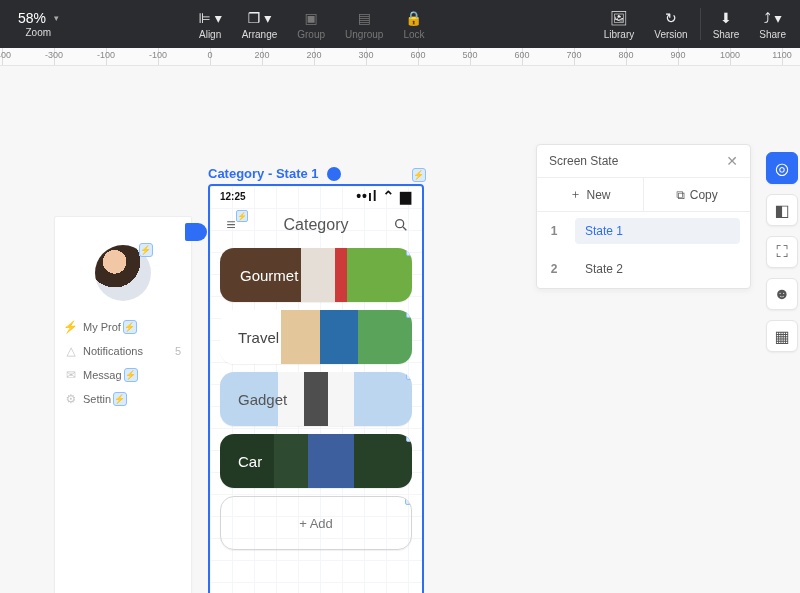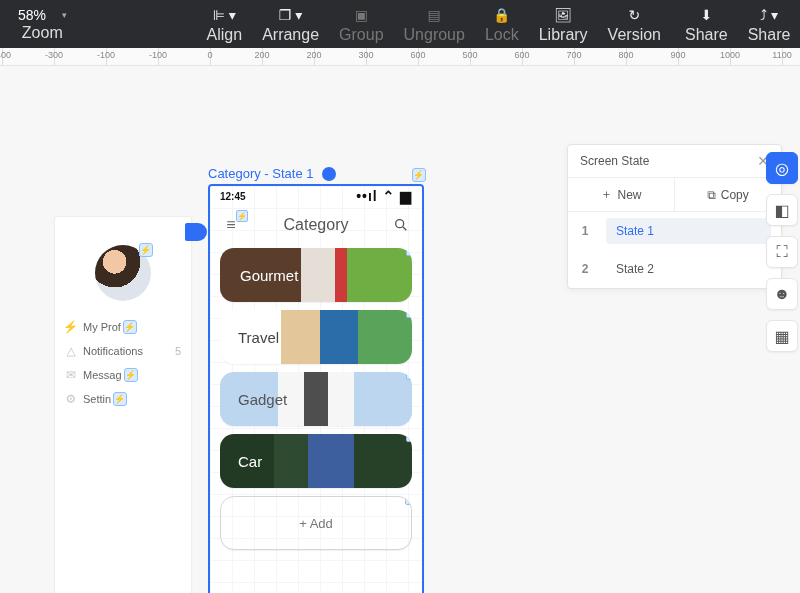--- a/index.html
+++ b/index.html
@@ -2,24 +2,24 @@
 <html><head>
 <meta charset="utf-8">
 <style>
   * { box-sizing: border-box; margin: 0; padding: 0; font-family: -apple-system, Helvetica, Arial, sans-serif; }
   body { width: 800px; height: 593px; overflow: hidden; background: #f7f7f8; position: relative; }
 
   
   .toolbar { height: 48px; background: #2b2c2f; color: #e6e6e6; display: flex; align-items: stretch; font-size: 11px; }
   .tb-group { display: flex; flex-direction: column; align-items: center; justify-content: center; padding: 0 10px; position: relative; }
   .tb-icon { height: 20px; display: flex; align-items: center; justify-content: center; color: #eee; font-size: 14px; }
-  .tb-label { font-size: 16px; color: #ddd; margin-top: 1px; }
+  .tb-label { font-size: 10px; color: #ddd; margin-top: 1px; }
   .tb-disabled .tb-icon, .tb-disabled .tb-label { color: #777; }
   .tb-spacer { flex: 1; }
-  .zoom-val { font-size: 14px; color: #fff; font-weight: 500; display:flex; align-items:center; gap:16px;}
+  .zoom-val { font-size: 14px; color: #fff; font-weight: 500; display:flex; align-items:center; gap:8px;}
   .zoom-val .caret { font-size: 9px; color:#aaa; }
   .sep { width:1px; background:#444; margin:8px 2px; }
 
   
   .ruler { height: 18px; background: #fafafa; border-bottom: 1px solid #e5e5e5; position: relative; overflow: hidden; font-size: 9px; color: #888; }
   .ruler .tick { position: absolute; top: 0; width: 1px; height: 18px; background: #ddd; }
   .ruler .tlabel { position: absolute; top: 2px; transform: translateX(-50%); }
 
   
   .canvas { position: absolute; left: 0; right: 0; top: 66px; bottom: 0; background: #f7f7f8; }
@@ -30,21 +30,21 @@
   .avatar { width: 56px; height: 56px; border-radius: 50%; margin: 28px auto 14px; background: radial-gradient(circle at 35% 30%, #f2c7a5 0 22%, #3b2a20 22% 48%, #dfe4ec 48% 100%); position:relative; }
   .avatar .dot { position:absolute; top:-2px; right:-2px; width:14px; height:14px; background:#d9ecff; border:1px solid #8fbefc; border-radius:3px; display:flex; align-items:center; justify-content:center; font-size:9px; color:#2e6df6;}
   .side-list { padding: 0 10px; }
   .side-row { display:flex; align-items:center; gap:6px; height:24px; font-size:11px; color:#666; }
   .side-row .ic { width:12px; height:12px; display:inline-flex; align-items:center; justify-content:center; color:#c8c8c8; font-size:12px;}
   .side-row .badge { width:14px; height:14px; background:#d9ecff; border:1px solid #8fbefc; border-radius:3px; display:inline-flex; align-items:center; justify-content:center; font-size:9px; color:#2e6df6; margin-left:-4px;}
   .side-row .count { margin-left:auto; color:#bbb; }
   .side-foot { position:absolute; bottom:12px; left:10px; right:10px; display:flex; align-items:center; gap:6px; font-size:11px; color:#888; border-top:1px solid #f0f0f0; padding-top:10px;}
 
   
-  .artboard-label { position:absolute; left:208px; top:100px; font-size:13px; color:#2e6df6; display:flex; align-items:center; gap:8px;}
+  .artboard-label { position:absolute; left:208px; top:100px; font-size:13px; color:#2e6df6; display:flex; align-items:center; gap:8px;font-weight:bold;}
   .artboard-label .gear { width:14px;height:14px;border-radius:50%;background:#2e6df6; display:inline-block;}
   .artboard-bolt { position:absolute; left:412px; top:102px; width:14px; height:14px; background:#d9ecff; border:1px solid #8fbefc; border-radius:3px; display:flex; align-items:center; justify-content:center; font-size:9px; color:#2e6df6;}
 
   .phone { position:absolute; left:208px; top:118px; width:216px; height:466px; background:#fff; border:2px solid #2e6df6; border-radius:4px; overflow:hidden; }
   .phone-grid { position:absolute; inset:0; background-image: linear-gradient(#eef1f6 1px, transparent 1px), linear-gradient(90deg, #eef1f6 1px, transparent 1px); background-size: 22px 22px; opacity:.7; }
   .statusbar { position:relative; height:20px; display:flex; align-items:center; justify-content:space-between; padding:0 10px; font-size:10px; color:#111; font-weight:600; z-index:2;}
   .statusbar .rt { letter-spacing:1px; font-size:14px;}
   .navbar { position:relative; height:38px; display:flex; align-items:center; justify-content:space-between; padding:0 10px; z-index:2;}
   .navtitle { flex:1; text-align:center; font-size:16px; color:#555; }
   .hamb, .srch { width:22px; height:22px; display:flex; align-items:center; justify-content:center; color:#666; font-size:16px; position:relative;}
@@ -54,21 +54,21 @@
   .catlist { position:relative; z-index:2; padding: 4px 10px; display:flex; flex-direction:column; gap:8px; }
   .cat { height:54px; border-radius:14px; position:relative; display:flex; align-items:center; padding-left:18px; color:#fff; font-size:15px; font-weight:500; overflow:hidden; box-shadow:0 1px 1px rgba(0,0,0,.06); }
   .gourmet { background: linear-gradient(90deg,#5a3e2b 0 42%, #e5ded6 42% 60%, #cc3a3a 60% 66%, #6fae42 66% 100%); padding-left: 20px; }
   .travel  { background: linear-gradient(90deg,#ffffff 0 32%, #e3c79a 32% 52%, #2a6da8 52% 72%, #5aa35a 72% 100%); color:#444;}
   .fashion { background: linear-gradient(90deg,#f7c7d5 0 30%, #f3ead8 30% 58%, #c54a59 58% 70%, #efe3de 70% 100%); }
   .car     { background: linear-gradient(90deg,#223a24 0 28%, #2e4a30 28% 46%, #3d5f9e 46% 70%, #274028 70% 100%); }
   .gadget  { background: linear-gradient(90deg,#bcd6ef 0 30%, #f6f6f6 30% 44%, #4e4e4e 44% 56%, #f6f6f6 56% 70%, #bcd6ef 70% 100%); color:#555;}
   .addrow  { background:transparent; border:1px solid #d5d5d5; color:#777; justify-content:center; padding-left:0; font-weight:400; font-size:13px;}
 
   
-  .state-panel { position:absolute; left:567px; top:78px; width:215px; background:#fff; border:1px solid #e4e4e4; border-radius:4px; box-shadow:0 2px 6px rgba(0,0,0,.05); font-size:12px; color:#555;}
+  .state-panel { position:absolute; left:536px; top:78px; width:215px; background:#fff; border:1px solid #e4e4e4; border-radius:4px; box-shadow:0 2px 6px rgba(0,0,0,.05); font-size:12px; color:#555;}
   .sp-head { display:flex; align-items:center; justify-content:space-between; padding:8px 12px; border-bottom:1px solid #eee;}
   .sp-close { color:#999; cursor:pointer; font-size:14px;}
   .sp-actions { display:flex; align-items:stretch; border-bottom:1px solid #eee;}
   .sp-act { flex:1; text-align:center; padding:8px 0; cursor:pointer; display:flex; gap:5px; align-items:center; justify-content:center;}
   .sp-actions .div { width:1px; background:#eee;}
   .sp-row { display:flex; align-items:center; padding:6px 10px; gap:14px;}
   .sp-row .num { width:14px; text-align:center; color:#888; font-weight:600;}
   .sp-row.active .name { background:#eef1f6; border-radius:4px; color:#2e6df6;}
   .sp-row .name { flex:1; padding:6px 10px; }
 
@@ -203,21 +203,21 @@
       
       
       
     </div>
 
   </div>
 
   <div class="phone">
     <div class="phone-grid"></div>
     <div class="statusbar">
-      <span>12:45</span>
+      <span>12:25</span>
       <span class="rt">••ıl ⌃ ▆</span>
     </div>
     <div class="navbar">
       <div class="hamb">≡<span class="badge">⚡</span></div>
       <div class="navtitle">Category</div>
       <div class="srch">
         <svg viewBox="0 0 24 24">
             <circle cx="10" cy="10" r="6"></circle>
             <line x1="15" y1="15" x2="20" y2="20"></line>
           </svg>

